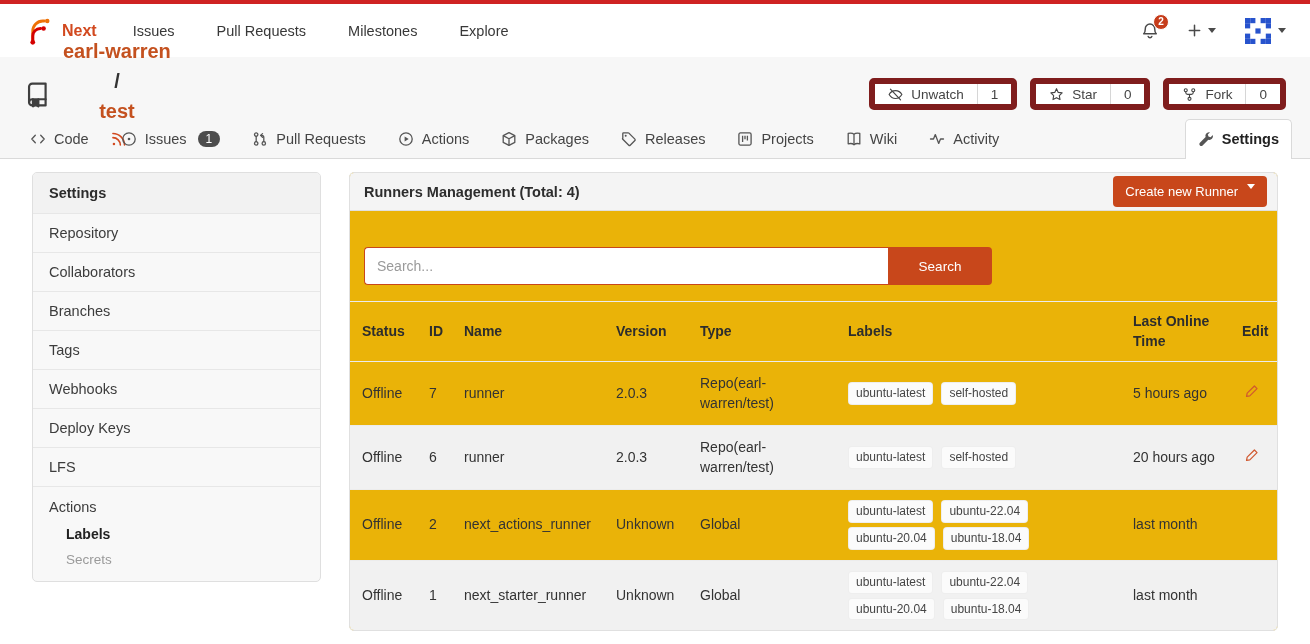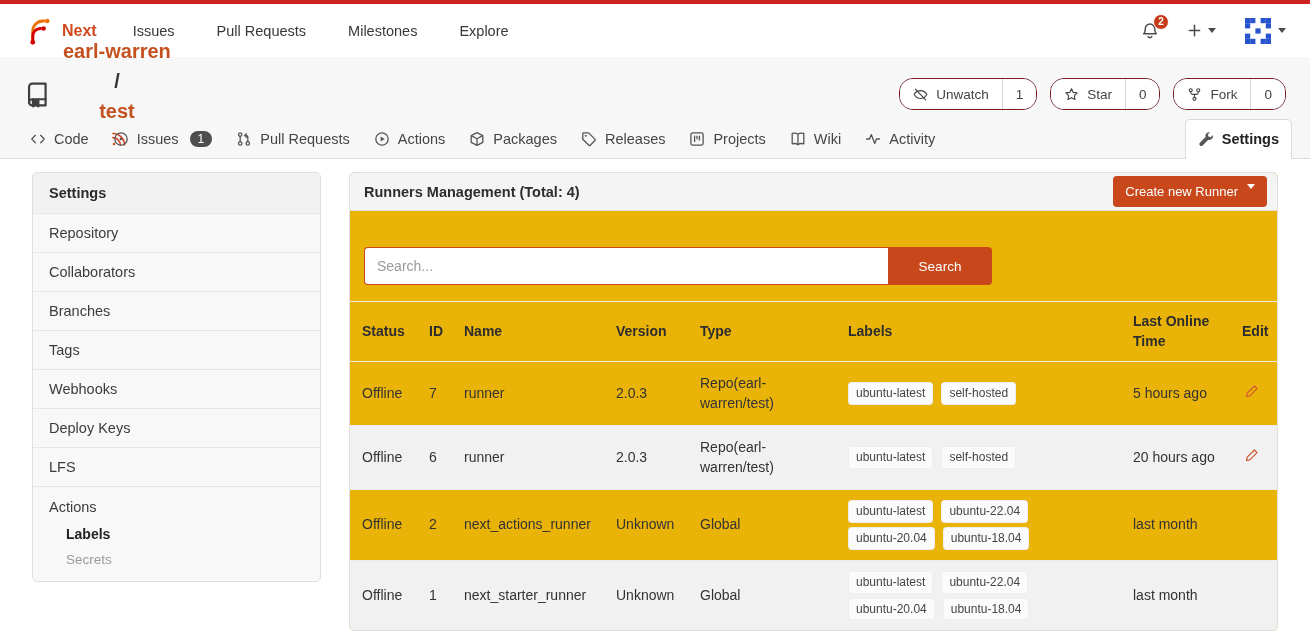--- a/index.html
+++ b/index.html
@@ -24,28 +24,28 @@
     border-top: 5px solid currentColor; display: inline-block; }
 
   
   .band { background: #f7f7f7; border-bottom: 1px solid #dadada; padding-top: 16px; }
   .repo-header { display: flex; align-items: center; padding: 0 24px; height: 42px; }
   .repo-icon { color: #3f3f3f; }
   .repo-title { font-size: 20px; margin-left: 12px; display: flex; align-items: center; gap: 7px; color: #333; flex-direction: column; }
   .repo-title a { color: #c4511f; }
   .rss-icon { color: #d2491f; margin-left: 4px; }
   .repo-actions { margin-left: auto; display: flex; gap: 13px; }
-  .btn-group { display: flex; border: 1px solid #7f1d1d; border-radius: 14px; overflow: hidden;
+  .btn-group { display: flex; border: 6px solid #7f1d1d; border-radius: 5px; overflow: hidden;
     background: #7dd3fc; height: 32px; }
   .btn-part { display: flex; align-items: center; gap: 8px; padding: 0 13px; font-size: 13.5px;
     color: #444; cursor: pointer; background: #fff; border: none; font-family: inherit; }
   .btn-count { border-left: 1px solid #d6d6d6; }
 
   
-  .tabbar { display: flex; align-items: flex-end; padding: 4px 18px 0; }
+  .tabbar { display: flex; align-items: flex-end; padding: 4px 18px 0; gap: 8px; }
   .tab { display: flex; align-items: center; gap: 8px; padding: 11px 12px; font-size: 14.5px;
     color: #454545; cursor: pointer; }
   .tab svg { color: #555; }
   .tab-badge { background: #4d4d4d; color: #fff; font-size: 12px; border-radius: 10px;
     padding: 1px 8px; margin-left: 3px; }
   .tab.active { margin-left: auto; background: #fff; border: 1px solid #dadada; border-bottom: none;
     border-radius: 5px 5px 0 0; font-weight: 700; color: #222; margin-bottom: -1px; padding-bottom: 12px; }
 
   
   .content { display: flex; gap: 28px; padding: 13px 32px 0; align-items: flex-start; }

